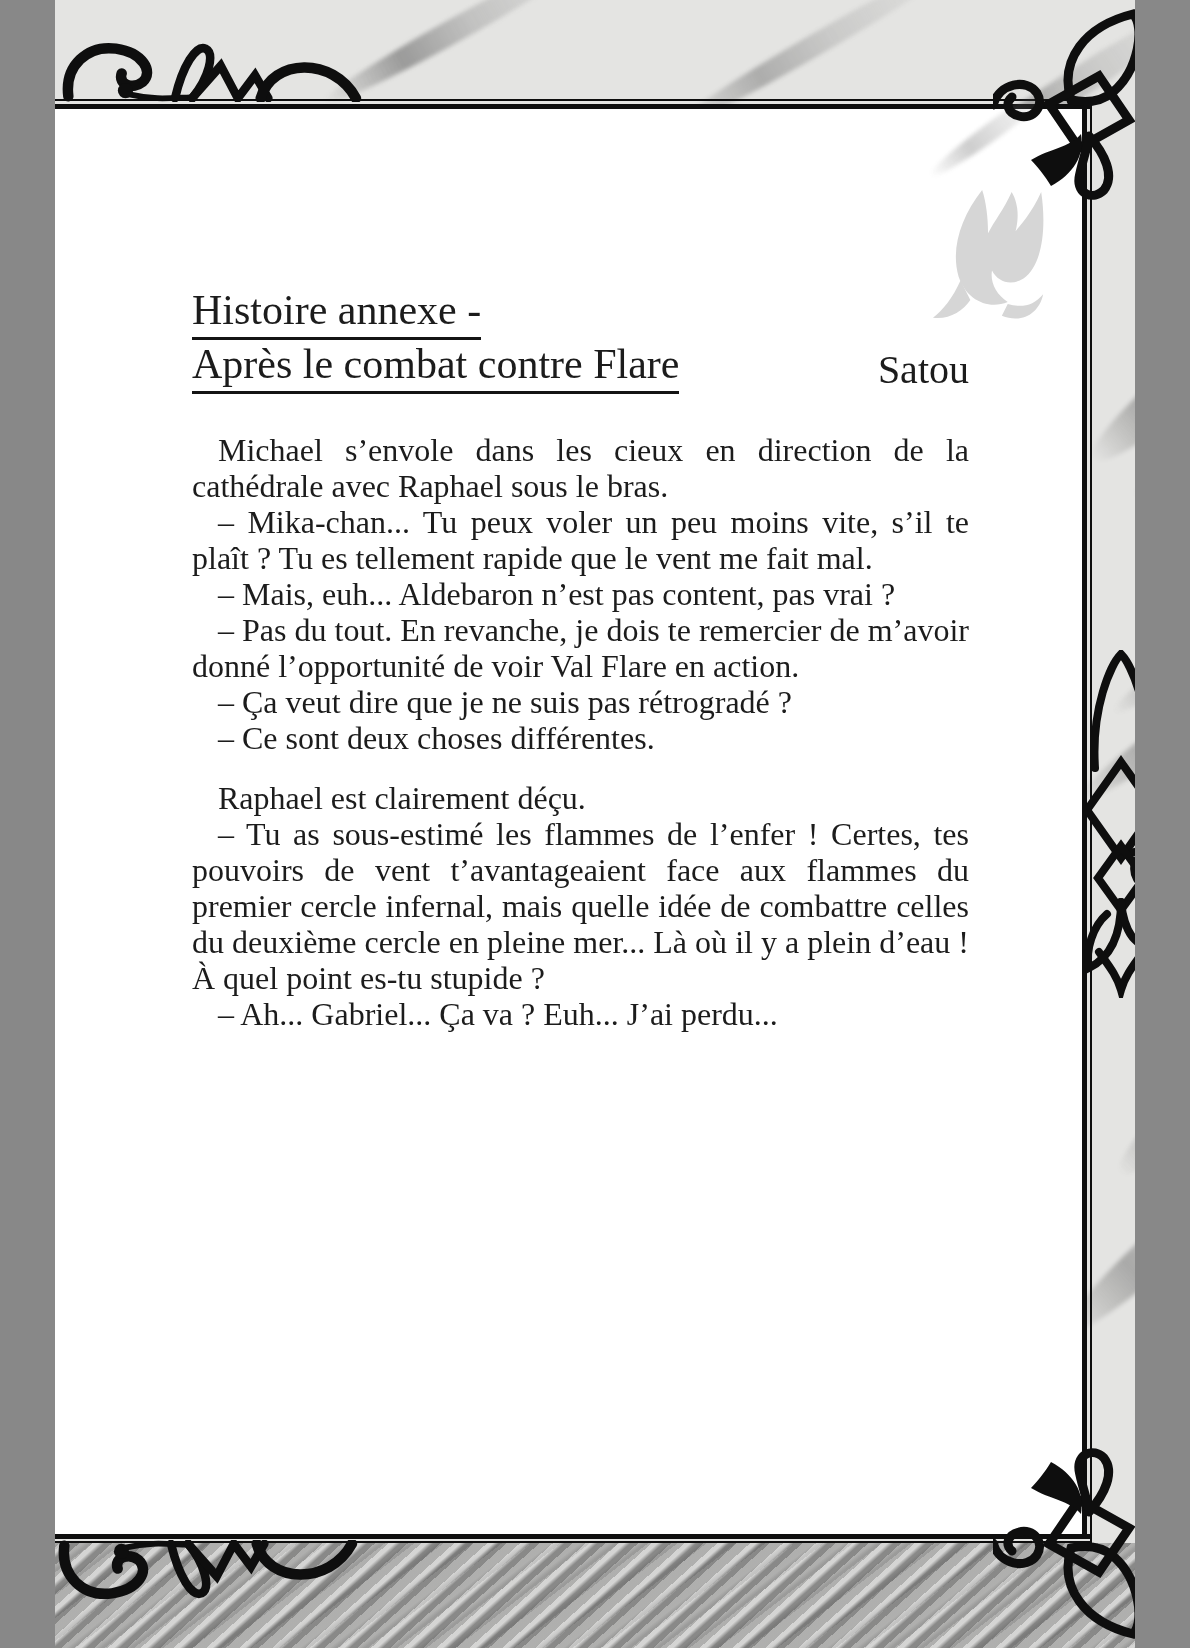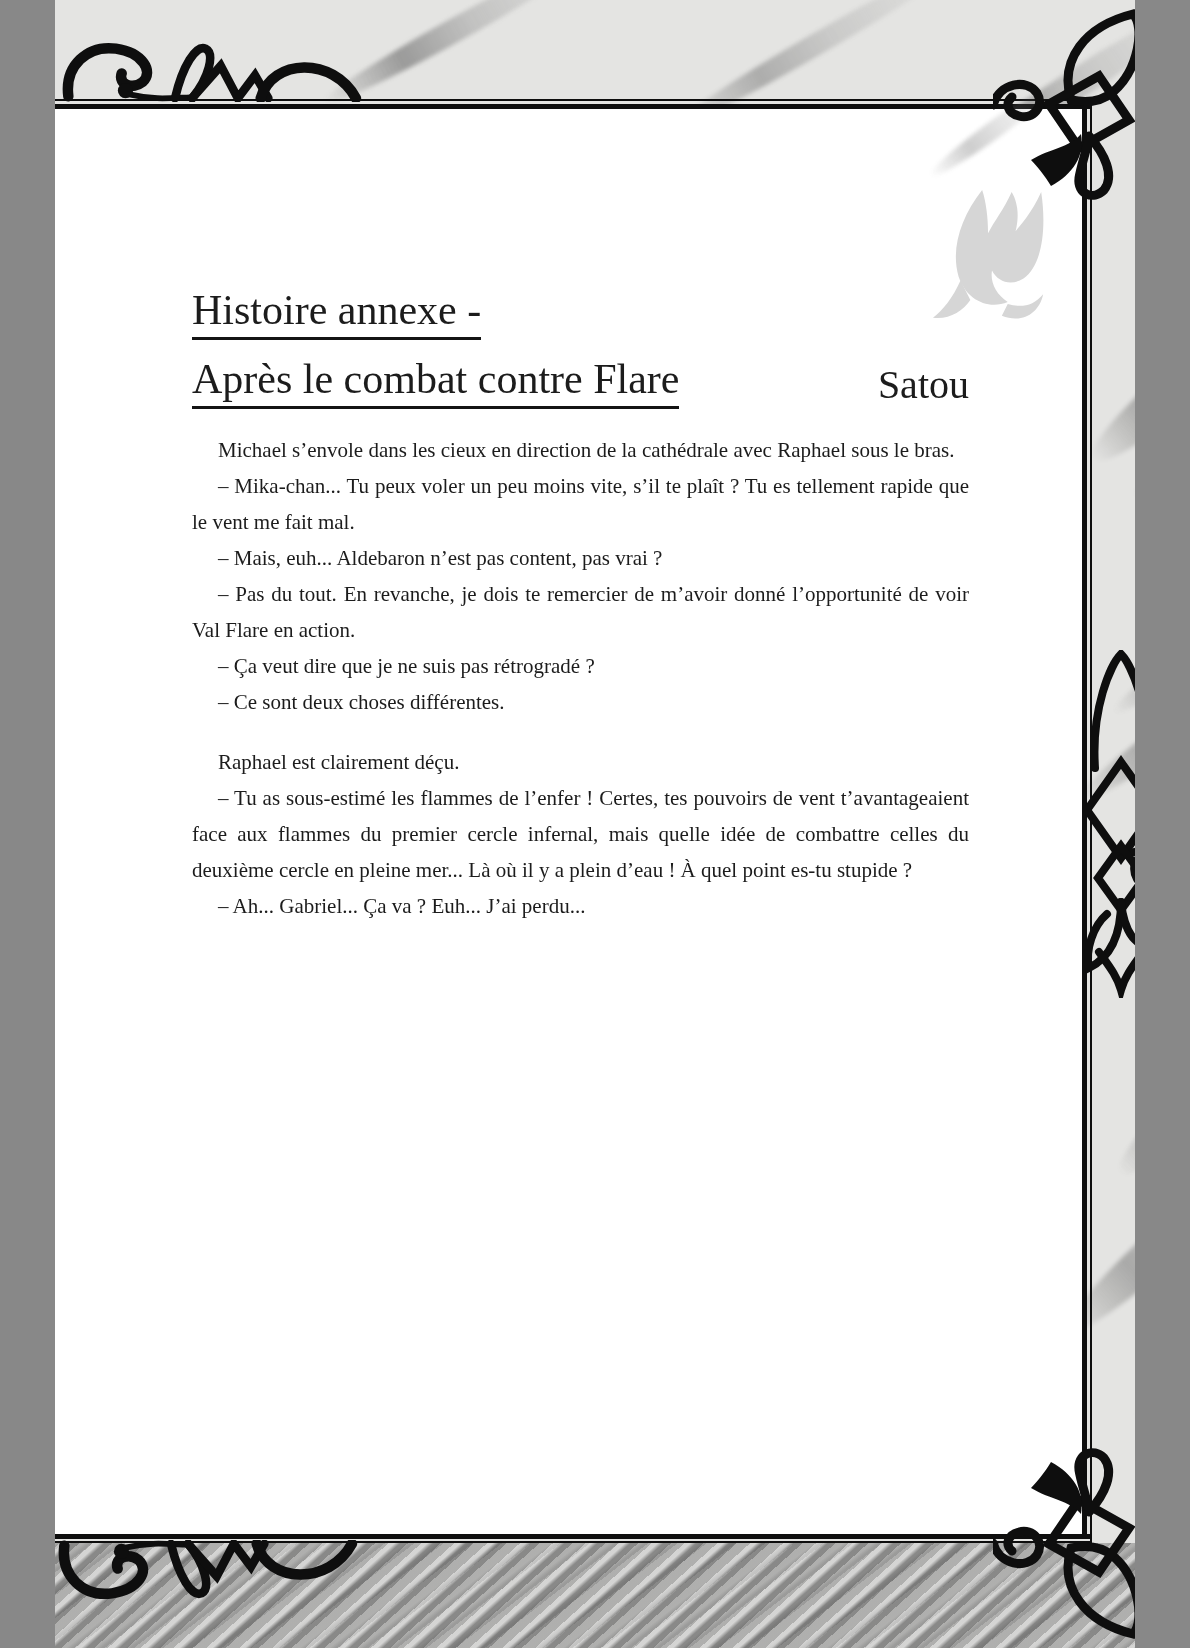--- a/index.html
+++ b/index.html
@@ -48,24 +48,24 @@
   .tl{left:4px;top:22px;width:312px;height:80px;}
   .bl{left:0px;top:1540px;width:312px;height:80px;transform:scaleY(-1);transform-origin:center;}
   .tr{left:938px;top:8px;width:188px;height:200px;}
   .br{left:938px;top:1440px;width:188px;height:200px;transform:scaleY(-1);}
   .fr{left:1026px;top:650px;width:92px;height:348px;}
   .flame{position:absolute;left:876px;top:184px;width:122px;height:152px;z-index:3;}
 
   
   .title{position:absolute;left:137px;top:286px;width:777px;z-index:5;font-size:42px;line-height:49px;}
   .tline{display:inline-block;border-bottom:3px solid #141414;padding-bottom:2px;}
-  .trow2{display:flex;justify-content:space-between;align-items:flex-end;margin-top:15px;gap:39px;}
+  .trow2{display:flex;justify-content:space-between;align-items:flex-end;margin-top:0;gap:39px;}
   .author{border-bottom:none;font-size:40px;text-align:center;}
   .body{position:absolute;left:137px;top:432px;width:777px;z-index:5;
-        font-size:21px;line-height:36px;text-align:justify;}
+        font-size:32px;line-height:36px;text-align:justify;}
   .body p{margin:0;text-indent:26px;}
   .body p.gap{margin-top:24px;}
 </style>
 </head>
 <body>
 
 <svg width="0" height="0" style="position:absolute">
   <defs>
     <g id="flourish" stroke="#0e0e0e" fill="none" stroke-linecap="round">
       <path d="M6,78 C2,46 26,24 56,28 C84,32 96,52 84,63 C74,71 58,66 62,54" stroke-width="11"></path>

